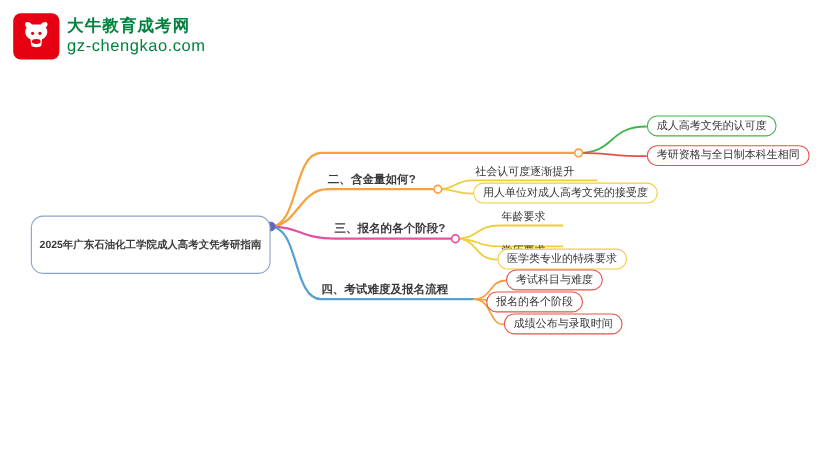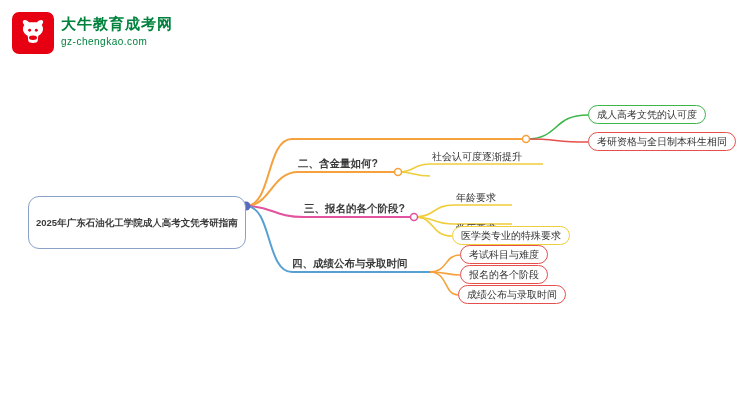--- a/index.html
+++ b/index.html
@@ -48,21 +48,21 @@
   .brand-name{
     color:#00823d;
     font-weight:bold;
     font-size:15px;
     letter-spacing:1px;
     line-height:20px;
     margin-top:2px;
   }
   .brand-domain{
     color:#00823d;
-    font-size:10px;
+    font-size:15px;
     letter-spacing:0.5px;
     line-height:15px;
   }
 </style>
 </head>
 <body>
 
 <div class="canvas">
 
   <svg class="connectors" viewBox="0 0 750 410">
@@ -104,28 +104,29 @@
     <div>
       <div class="brand-name">大牛教育成考网</div>
       <div class="brand-domain">gz-chengkao.com</div>
     </div>
   </div>
 
   <div class="node pill root-pill" style="left:28px;top:196px;">2025年广东石油化工学院成人高考文凭考研指南</div>
 
   <div class="node branch-label" style="left:298px;top:157px;">二、含金量如何?</div>
   <div class="node branch-label" style="left:304px;top:202px;">三、报名的各个阶段?</div>
-  <div class="node branch-label" style="left:292px;top:257px;">四、成绩公布与录取时间</div>
+  <div class="node branch-label" style="left:292px;top:257px;">四、考试难度及报名流程</div>
 
   <div class="node pill b-red" style="left:588px;top:132px;">考研资格与全日制本科生相同</div>
   <div class="node pill b-green" style="left:588px;top:105px;">成人高考文凭的认可度</div>
 
   <div class="node" style="left:432px;top:150px;">社会认可度逐渐提升</div>
+  <div class="node pill b-yellow" style="left:430px;top:166px;">用人单位对成人高考文凭的接受度</div>
 
   <div class="node" style="left:456px;top:191px;">年龄要求</div>
   <div class="node" style="left:456px;top:222px;">学历要求</div>
   <div class="node pill b-yellow" style="left:452px;top:226px;">医学类专业的特殊要求</div>
 
   <div class="node pill b-red" style="left:460px;top:245px;">考试科目与难度</div>
-  <div class="node pill b-red" style="left:460px;top:265px;">报名的各个阶段</div>
+  <div class="node pill b-red" style="left:442px;top:265px;">报名的各个阶段</div>
   <div class="node pill b-red" style="left:458px;top:285px;">成绩公布与录取时间</div>
 
 </div>
 
 </body></html>

